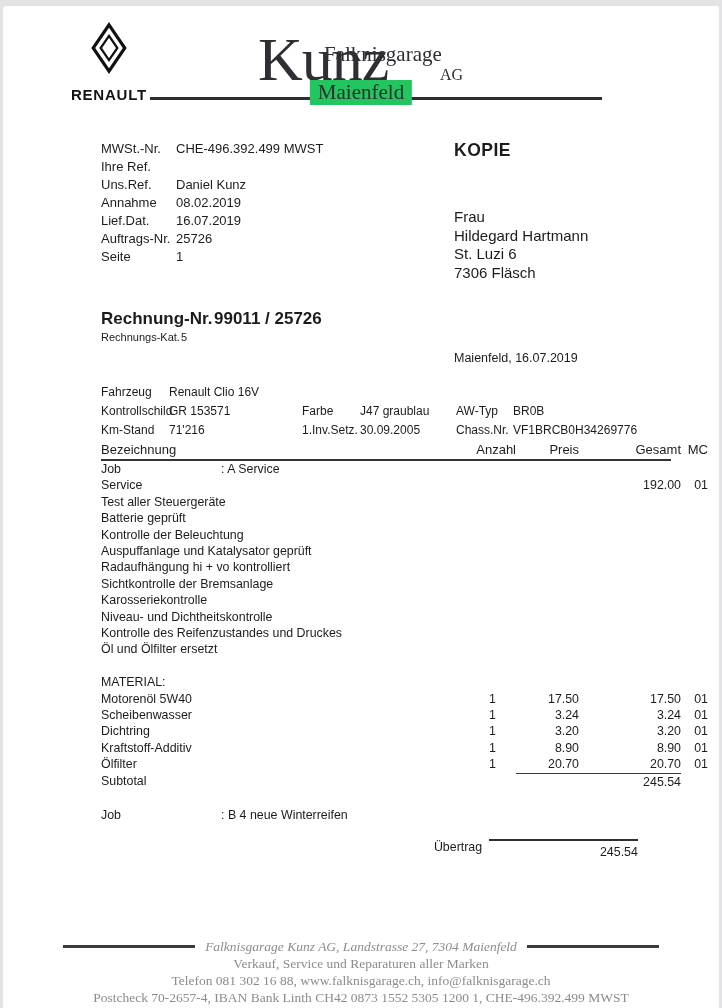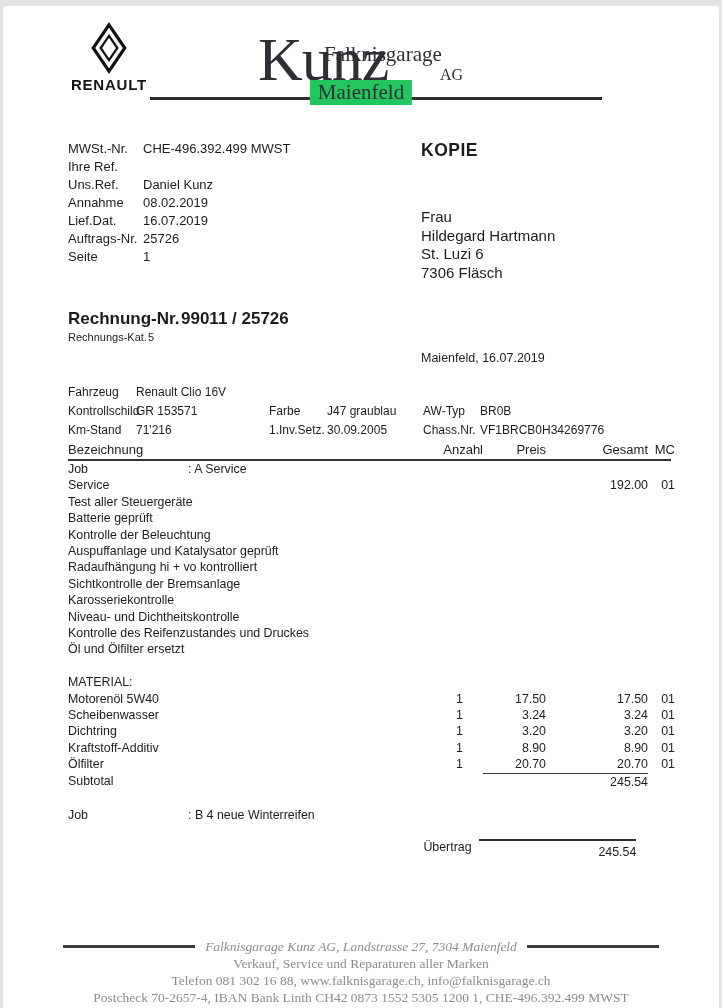--- a/index.html
+++ b/index.html
@@ -15,33 +15,33 @@
     position:absolute; left:3px; right:3px; top:6px; bottom:0;
     background:#ffffff;
     border-radius:3px 3px 0 0;
   }
 
   
   .brand-bar { position:relative; height:100px; margin-top:10px; }
   .brand-line { position:absolute; left:147px; width:452px; top:81px; height:3px; background:#2d2d33; }
 
   .renault-block { position:absolute; left:50px; top:6px; width:112px; text-align:center; }
-  .renault-label { font-size:15px; font-weight:700; letter-spacing:0.8px; color:#141414; margin-top:2px; }
+  .renault-label { font-size:15px; font-weight:700; letter-spacing:0.8px; color:#141414; margin-top:12px; }
 
   .kunz-block { position:absolute; left:50%; transform:translateX(-50%); top:0; width:250px; height:100px; font-family:"Liberation Serif","DejaVu Serif",serif; color:#2e2e34; }
   .kunz-top  { position:absolute; left:88px; top:26px; font-size:21px; }
   .kunz-name { position:absolute; left:22px; top:12px; font-size:62px; line-height:1; letter-spacing:-1px; }
   .kunz-ag   { position:absolute; left:204px; top:50px; font-size:16px; }
   .kunz-city { position:absolute; left:50%; transform:translateX(-50%); top:64px; font-size:21px; background:#22c55e; padding:0 8px; z-index:2; white-space:nowrap; }
 
   .dacia-block { position:absolute; right:46px; top:34px; width:104px; text-align:center; }
   .dacia-label { font-size:16px; font-weight:800; letter-spacing:4px; color:#101010; margin-top:0; transform:scaleY(0.9); }
 
   
-  .content { padding-left:65px; padding-right:48px; }
+  .content { padding-left:65px; padding-right:48px;margin-left:33px; }
   .meta-wrap { position:relative; margin-top:24px; height:142px; }
   .meta-row { display:flex; font-size:13px; line-height:18px; }
   .meta-label { width:75px; }
   .kopie { position:absolute; left:353px; top:0; font-size:17.5px; font-weight:700; letter-spacing:0.5px; }
   .recipient { position:absolute; left:353px; top:68px; font-size:15px; line-height:18.5px; }
 
   
   .inv-block { margin-top:26px; }
   .inv-row { display:flex; font-size:17px; font-weight:700; line-height:22px; }
   .inv-number-label { width:113px; }

